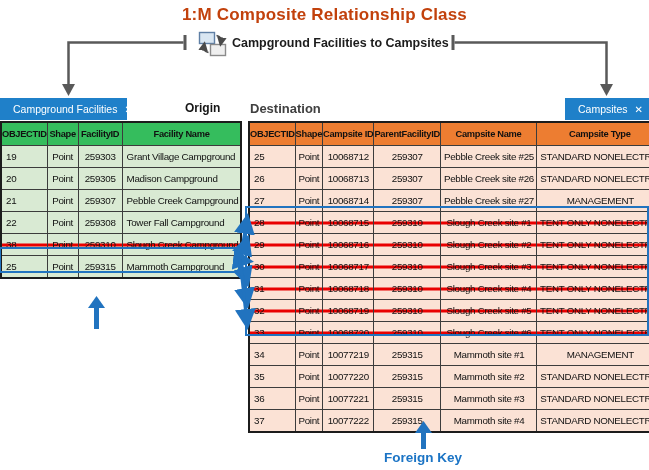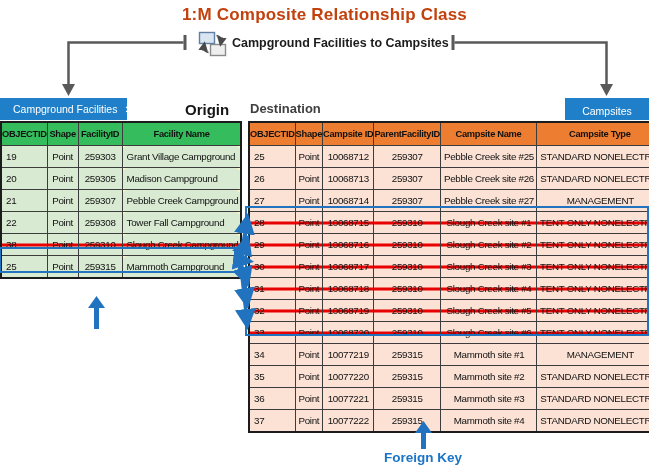--- a/index.html
+++ b/index.html
@@ -8,45 +8,45 @@
 
   .title{position:absolute;top:5px;left:0;width:649px;text-align:center;
          font-size:17px;font-weight:bold;color:#c2410c;letter-spacing:.2px;}
 
   
   .rel-icon{position:absolute;left:198px;top:31px;width:30px;height:26px;}
   .rel-label{position:absolute;left:232px;top:36px;height:15px;line-height:15px;
              font-size:12.5px;font-weight:600;color:#1c1c1c;}
 
   
-  .origin-label{position:absolute;left:185px;top:101px;font-size:15px;font-weight:bold;color:#151515;}
+  .origin-label{position:absolute;left:185px;top:101px;font-size:12px;font-weight:bold;color:#151515;}
   .dest-label{position:absolute;left:250px;top:101px;font-size:13px;font-weight:bold;color:#404040;}
 
   
   .tab{position:absolute;top:98px;height:22px;background:#1f80c9;color:#fff;
        display:inline-flex;align-items:center;gap:7px;padding:0 6px;box-sizing:border-box;
        font-size:10.5px;white-space:nowrap;}
   .tab-origin{left:0;width:127px;}
-  .tab-dest{left:565px;width:84px;flex-direction:column;}
+  .tab-dest{left:565px;width:84px;}
   .tab-close{font-size:10px;margin-left:auto;cursor:pointer;}
 
   
   table{position:absolute;border-collapse:collapse;table-layout:fixed;background:#fef9c3;}
   th,td{border:1px solid #3c3c3c;white-space:nowrap;overflow:hidden;color:#111;}
   th{height:22px;font-size:9.3px;font-weight:bold;text-align:center;padding:0;
      letter-spacing:-.3px;overflow:visible;}
   td{height:21px;font-size:9.8px;letter-spacing:-.3px;padding:0 2px;}
   .t-origin{left:0;top:121px;border:2px solid #1c1c1c;}
   .t-origin th{background:#35bd5d;}
   .t-origin td{background-color:#d9ead3;}
   .t-origin col:nth-child(1){width:45px}.t-origin col:nth-child(2){width:31px}
   .t-origin col:nth-child(3){width:44px}.t-origin col:nth-child(4){width:115px}
   .t-origin td:nth-child(1){text-align:left;padding-left:4px;}
   .t-origin td:nth-child(2),.t-origin td:nth-child(3){text-align:center;}
-  .t-origin td:nth-child(4){text-align:left;padding-left:4px;border-radius:6px;}
+  .t-origin td:nth-child(4){text-align:left;padding-left:4px;}
 
   .t-dest{left:248px;top:121px;border:2px solid #1c1c1c;}
   .t-dest th{background:#ed7d31;}
   .t-dest td{background-color:#fbe2d5;}
   .t-dest col:nth-child(1){width:45px}.t-dest col:nth-child(2){width:29px}
   .t-dest col:nth-child(3){width:60px}.t-dest col:nth-child(4){width:66px}
   .t-dest col:nth-child(5){width:95px}.t-dest col:nth-child(6){width:102px}
   .t-dest td:nth-child(1){text-align:left;padding-left:4px;}
   .t-dest td:nth-child(2),.t-dest td:nth-child(3),.t-dest td:nth-child(4){text-align:center;}
   .t-dest td:nth-child(5),.t-dest td:nth-child(6){text-align:center;padding-left:3px;}

